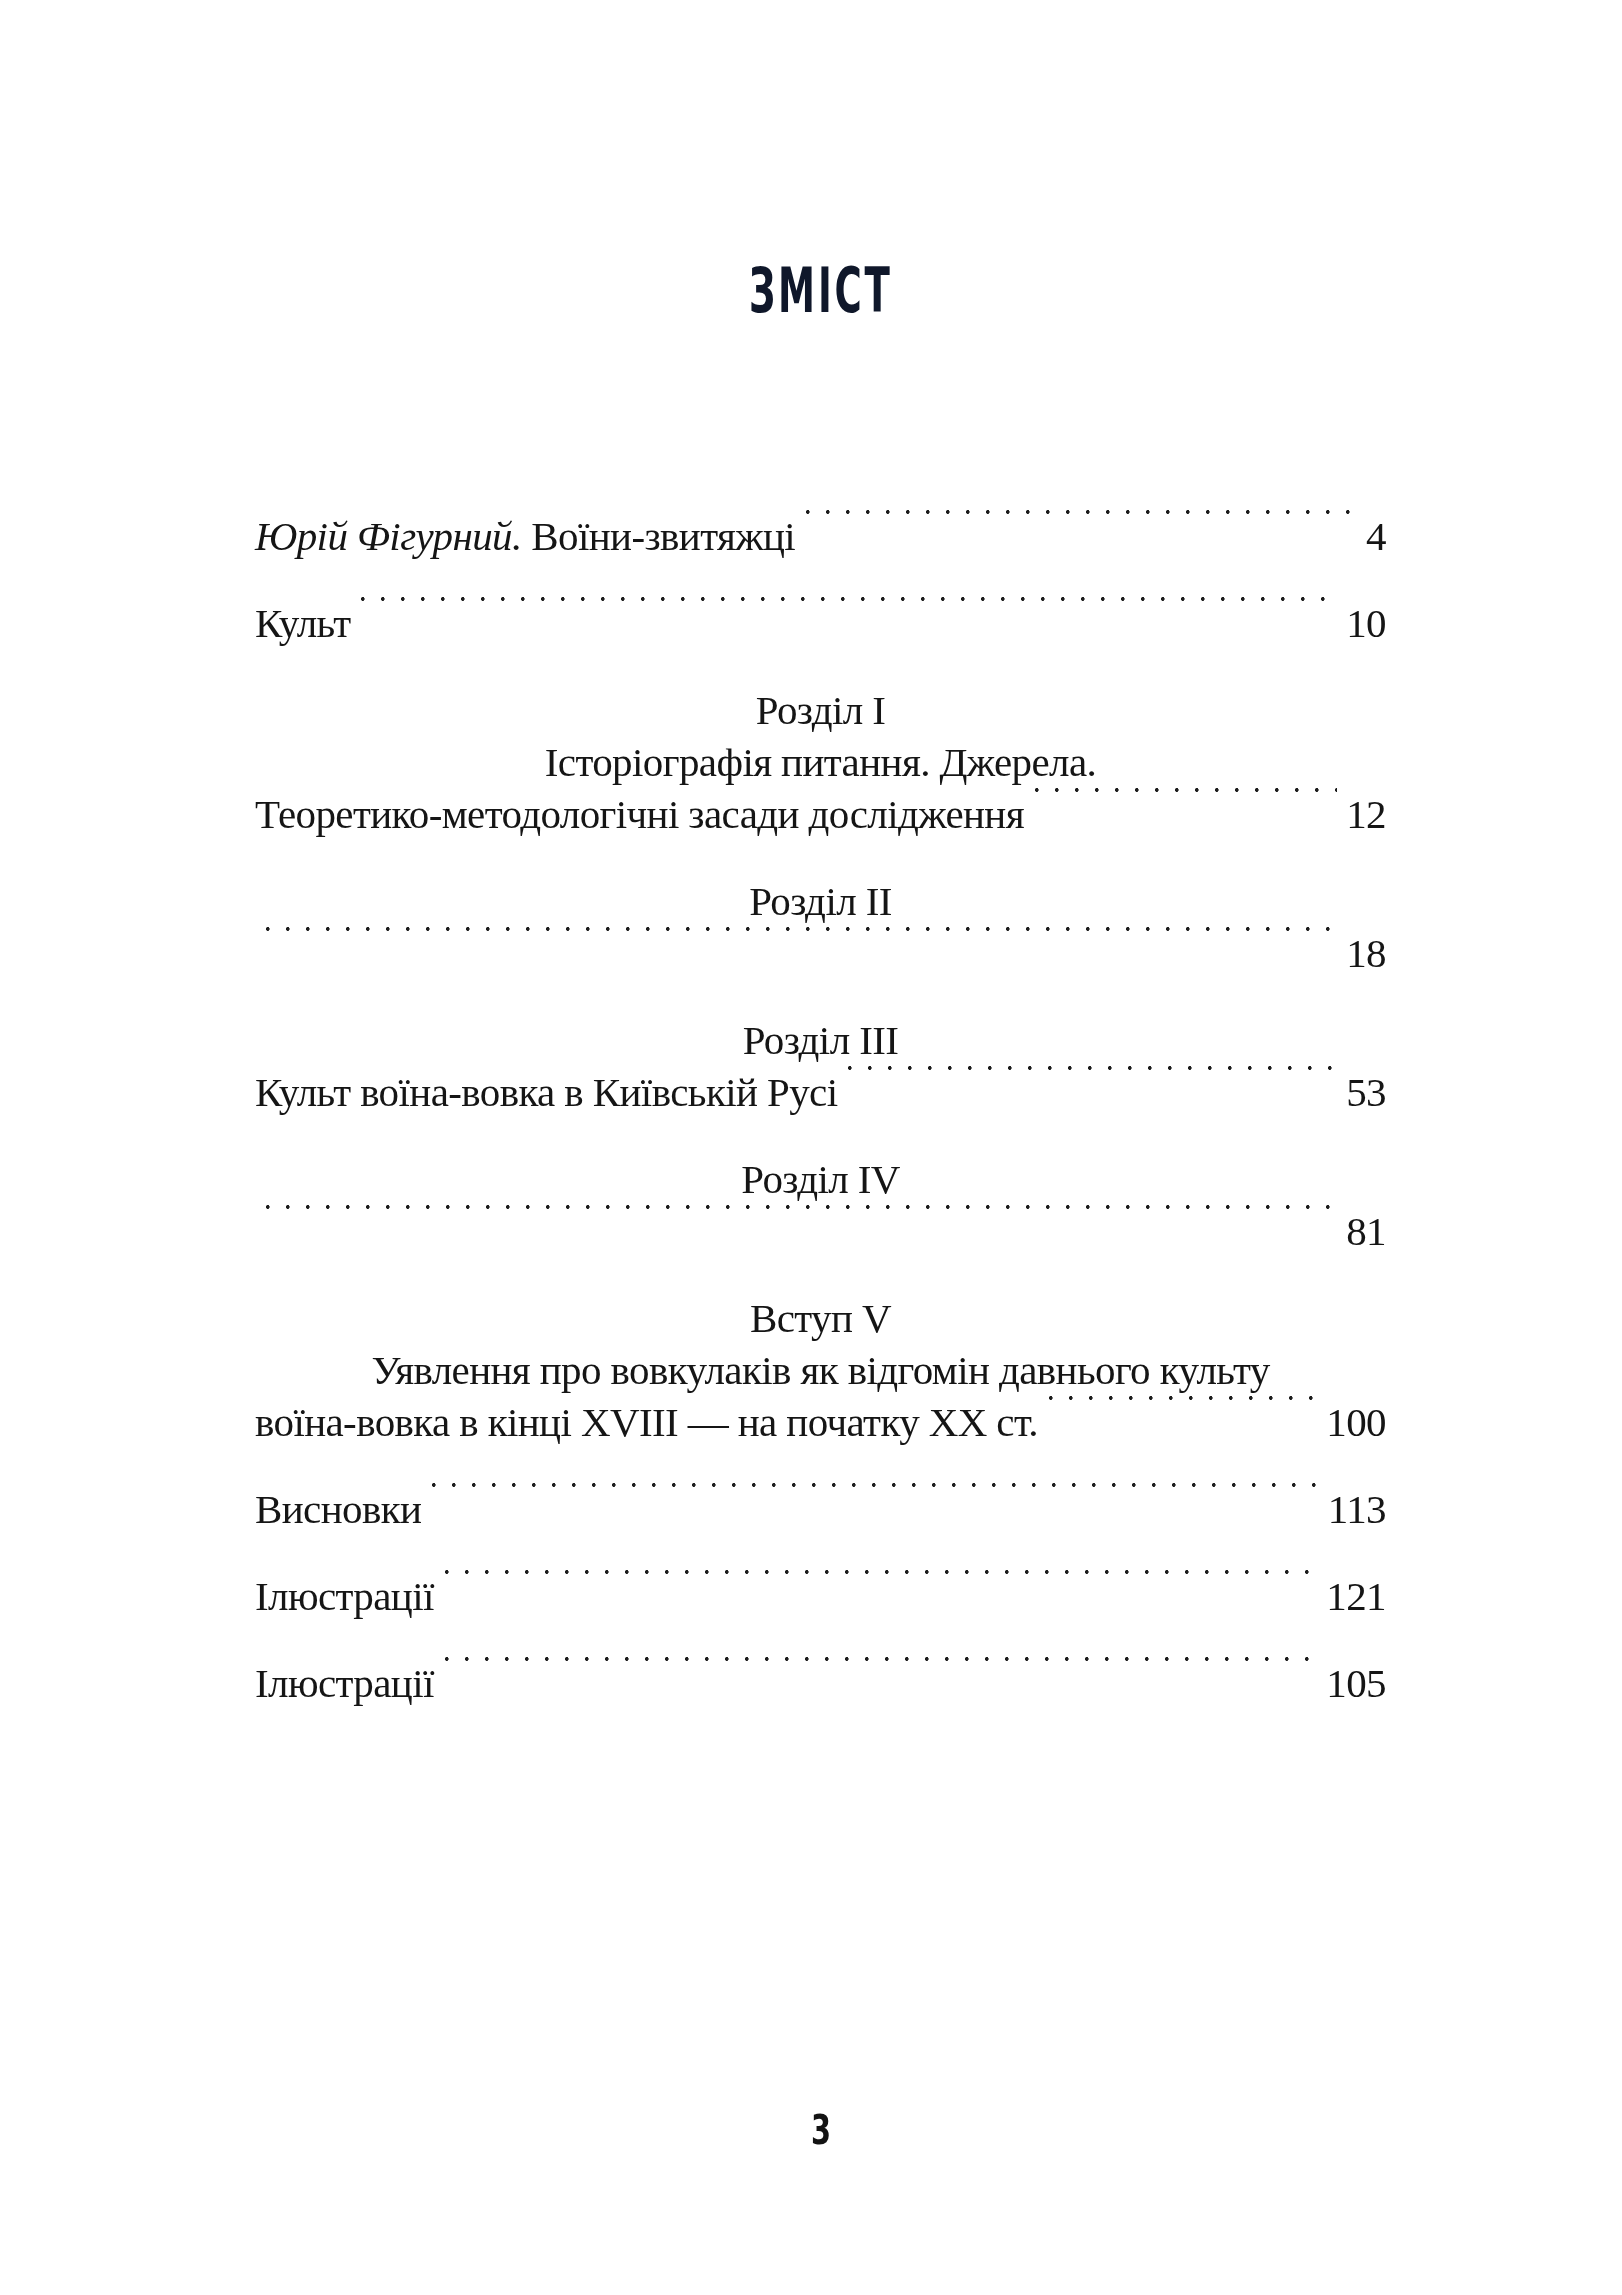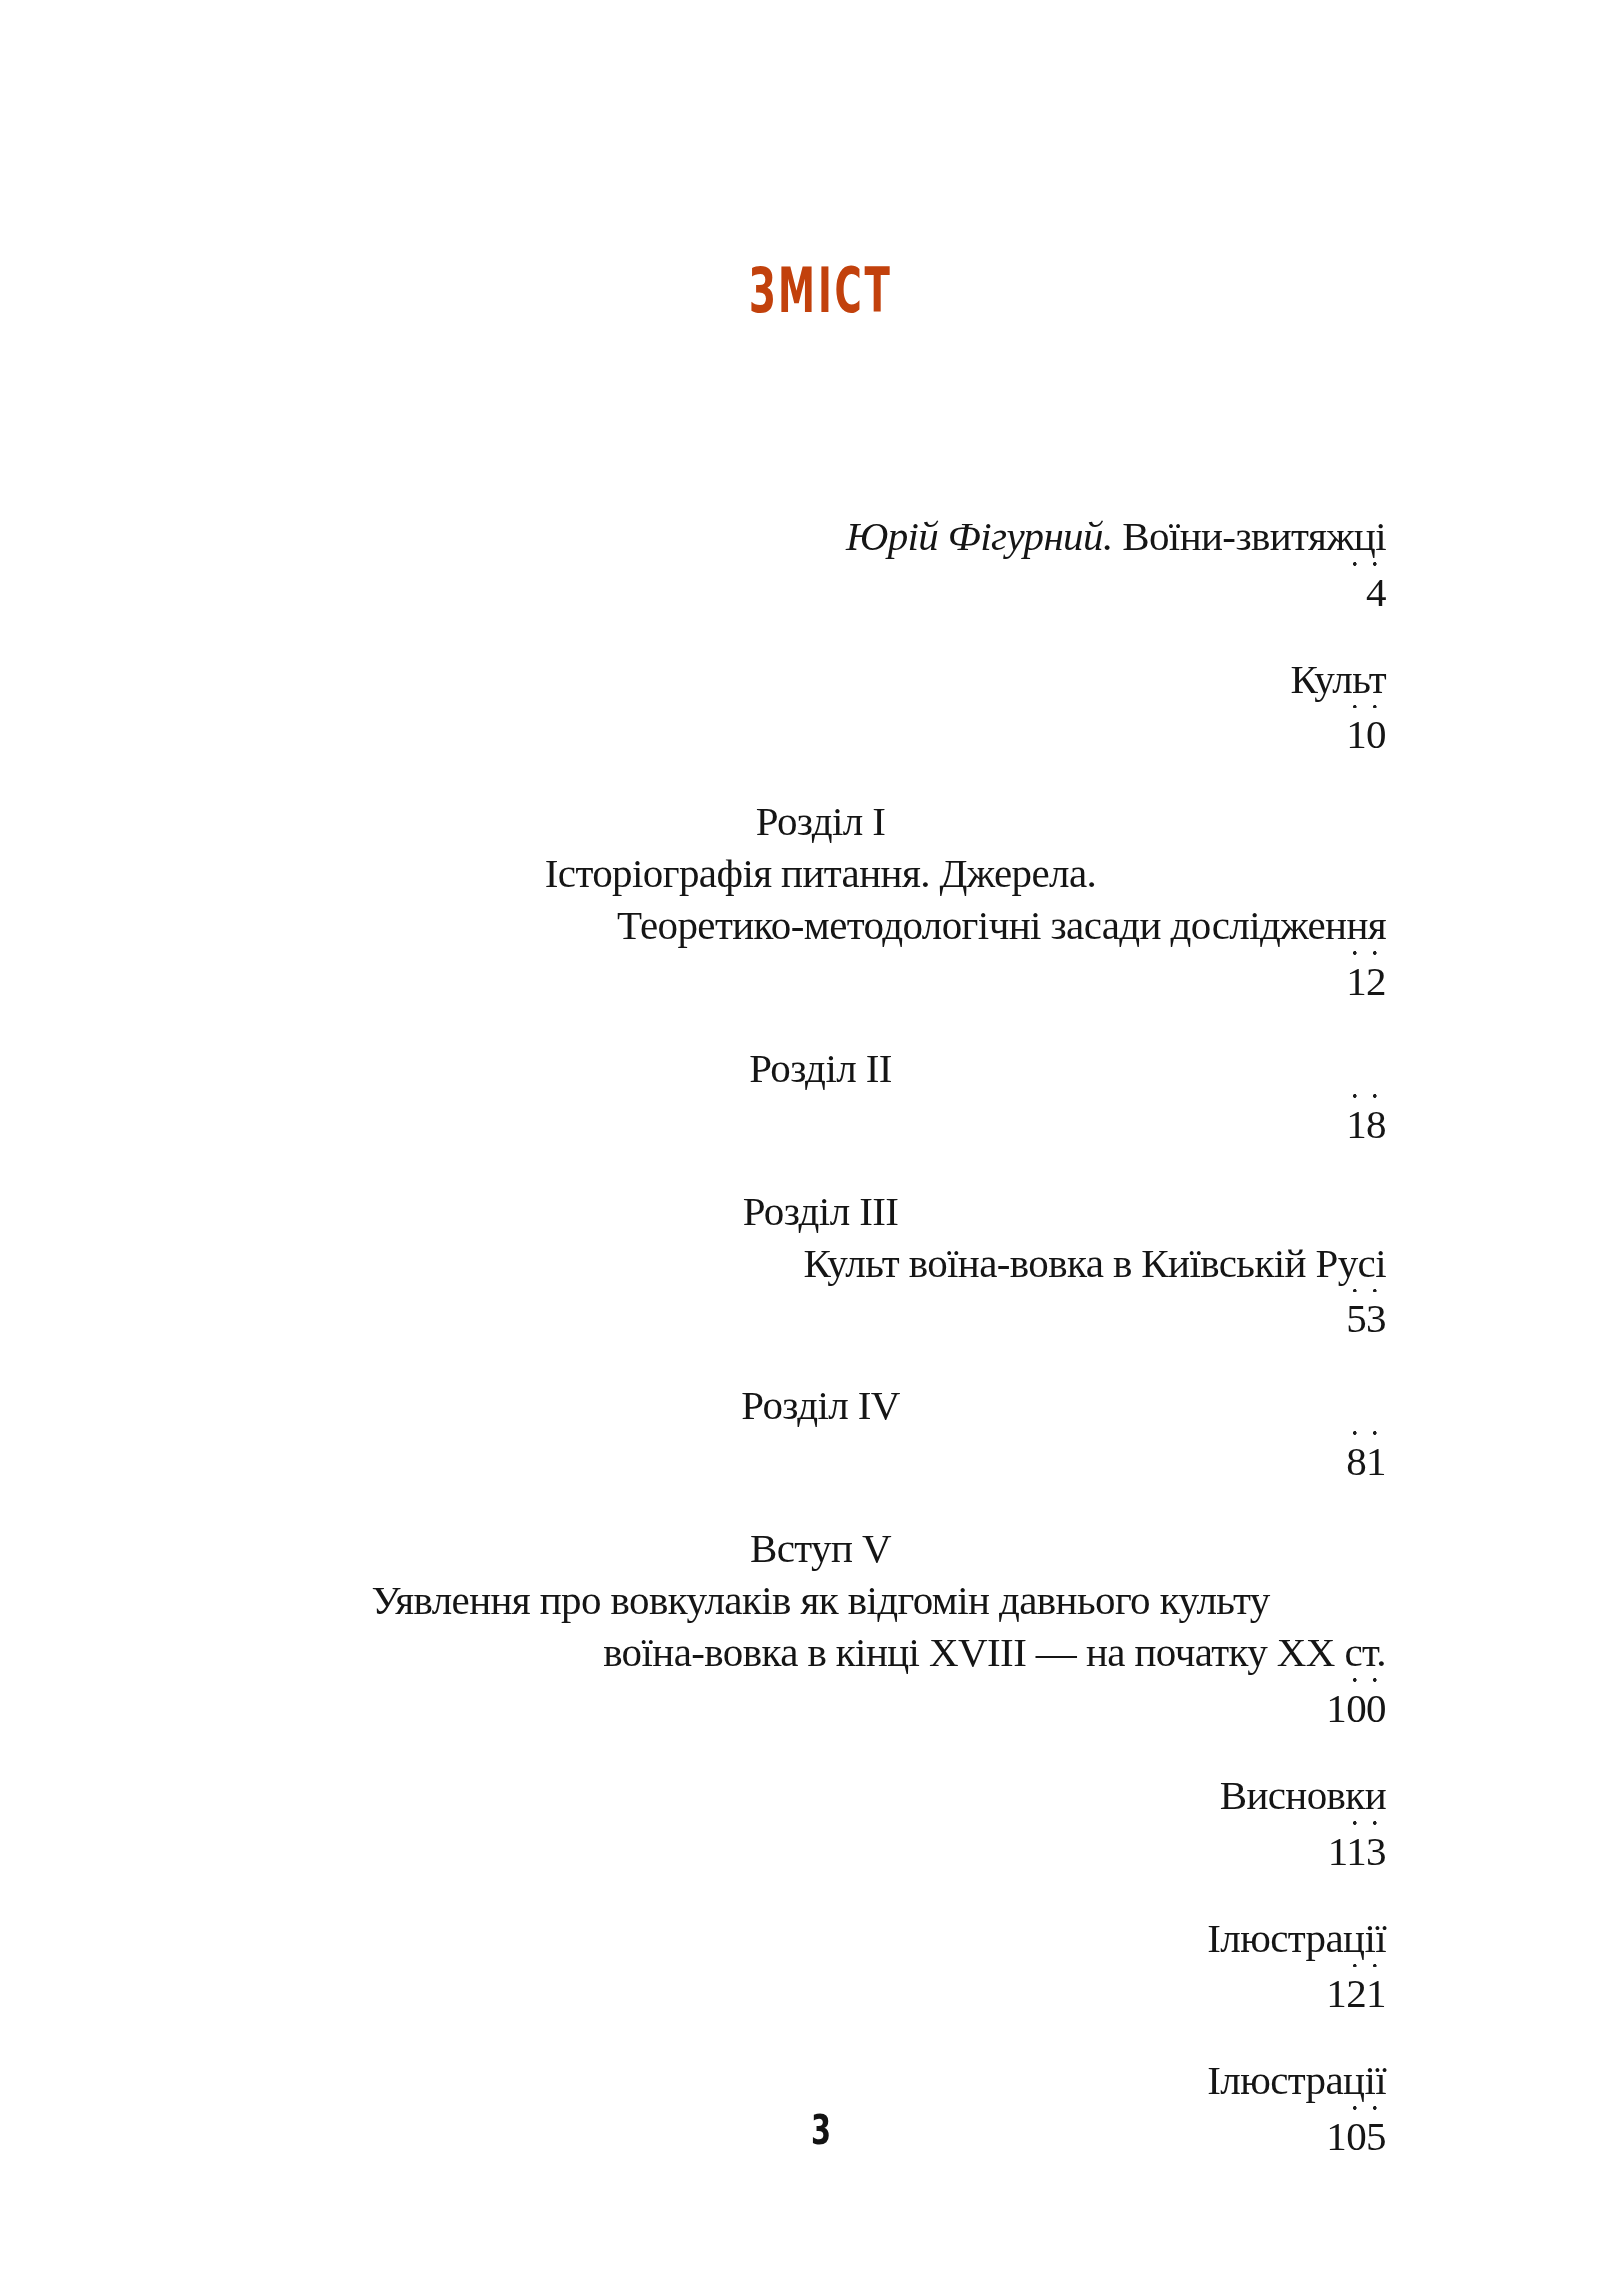--- a/index.html
+++ b/index.html
@@ -27,21 +27,21 @@
     position: absolute;
     top: 260px;
     left: 0;
     width: 100%;
     margin: 0;
     text-align: center;
     font-family: "DejaVu Sans", sans-serif;
     font-size: 62px;
     line-height: 1;
     font-weight: bold;
-    color: #c2410c;
+    color: #0f172a;
   }
   .title .condense {
     display: inline-block;
     transform: scaleX(0.60);
     transform-origin: center;
     letter-spacing: 4.6px;
   }
   
   .toc {
     position: absolute;
@@ -51,22 +51,21 @@
     font-family: "Liberation Serif", serif;
     font-size: 41px;
     line-height: 52px;
     letter-spacing: -0.6px;
     color: #151515;
   }
   .entry { margin-bottom: 35px; }
   .entry .line { white-space: nowrap; text-align: center; }
   .leader-row {
     display: flex;
-    align-items: flex-end;
-    flex-direction: column;
+    align-items: flex-start;
   }
   .entry-text { white-space: nowrap; }
   .entry-text .ital { font-style: italic; }
   .leader {
     flex: 1 1 auto;
     min-width: 24px;
     height: 3.7px;
     margin: 0 9.2px 0 11px;
     background-image: radial-gradient(circle at 1.8px 1.8px, #1c1c1c 1.5px, rgba(0,0,0,0) 2.1px);
     background-size: 20px 3.7px;

